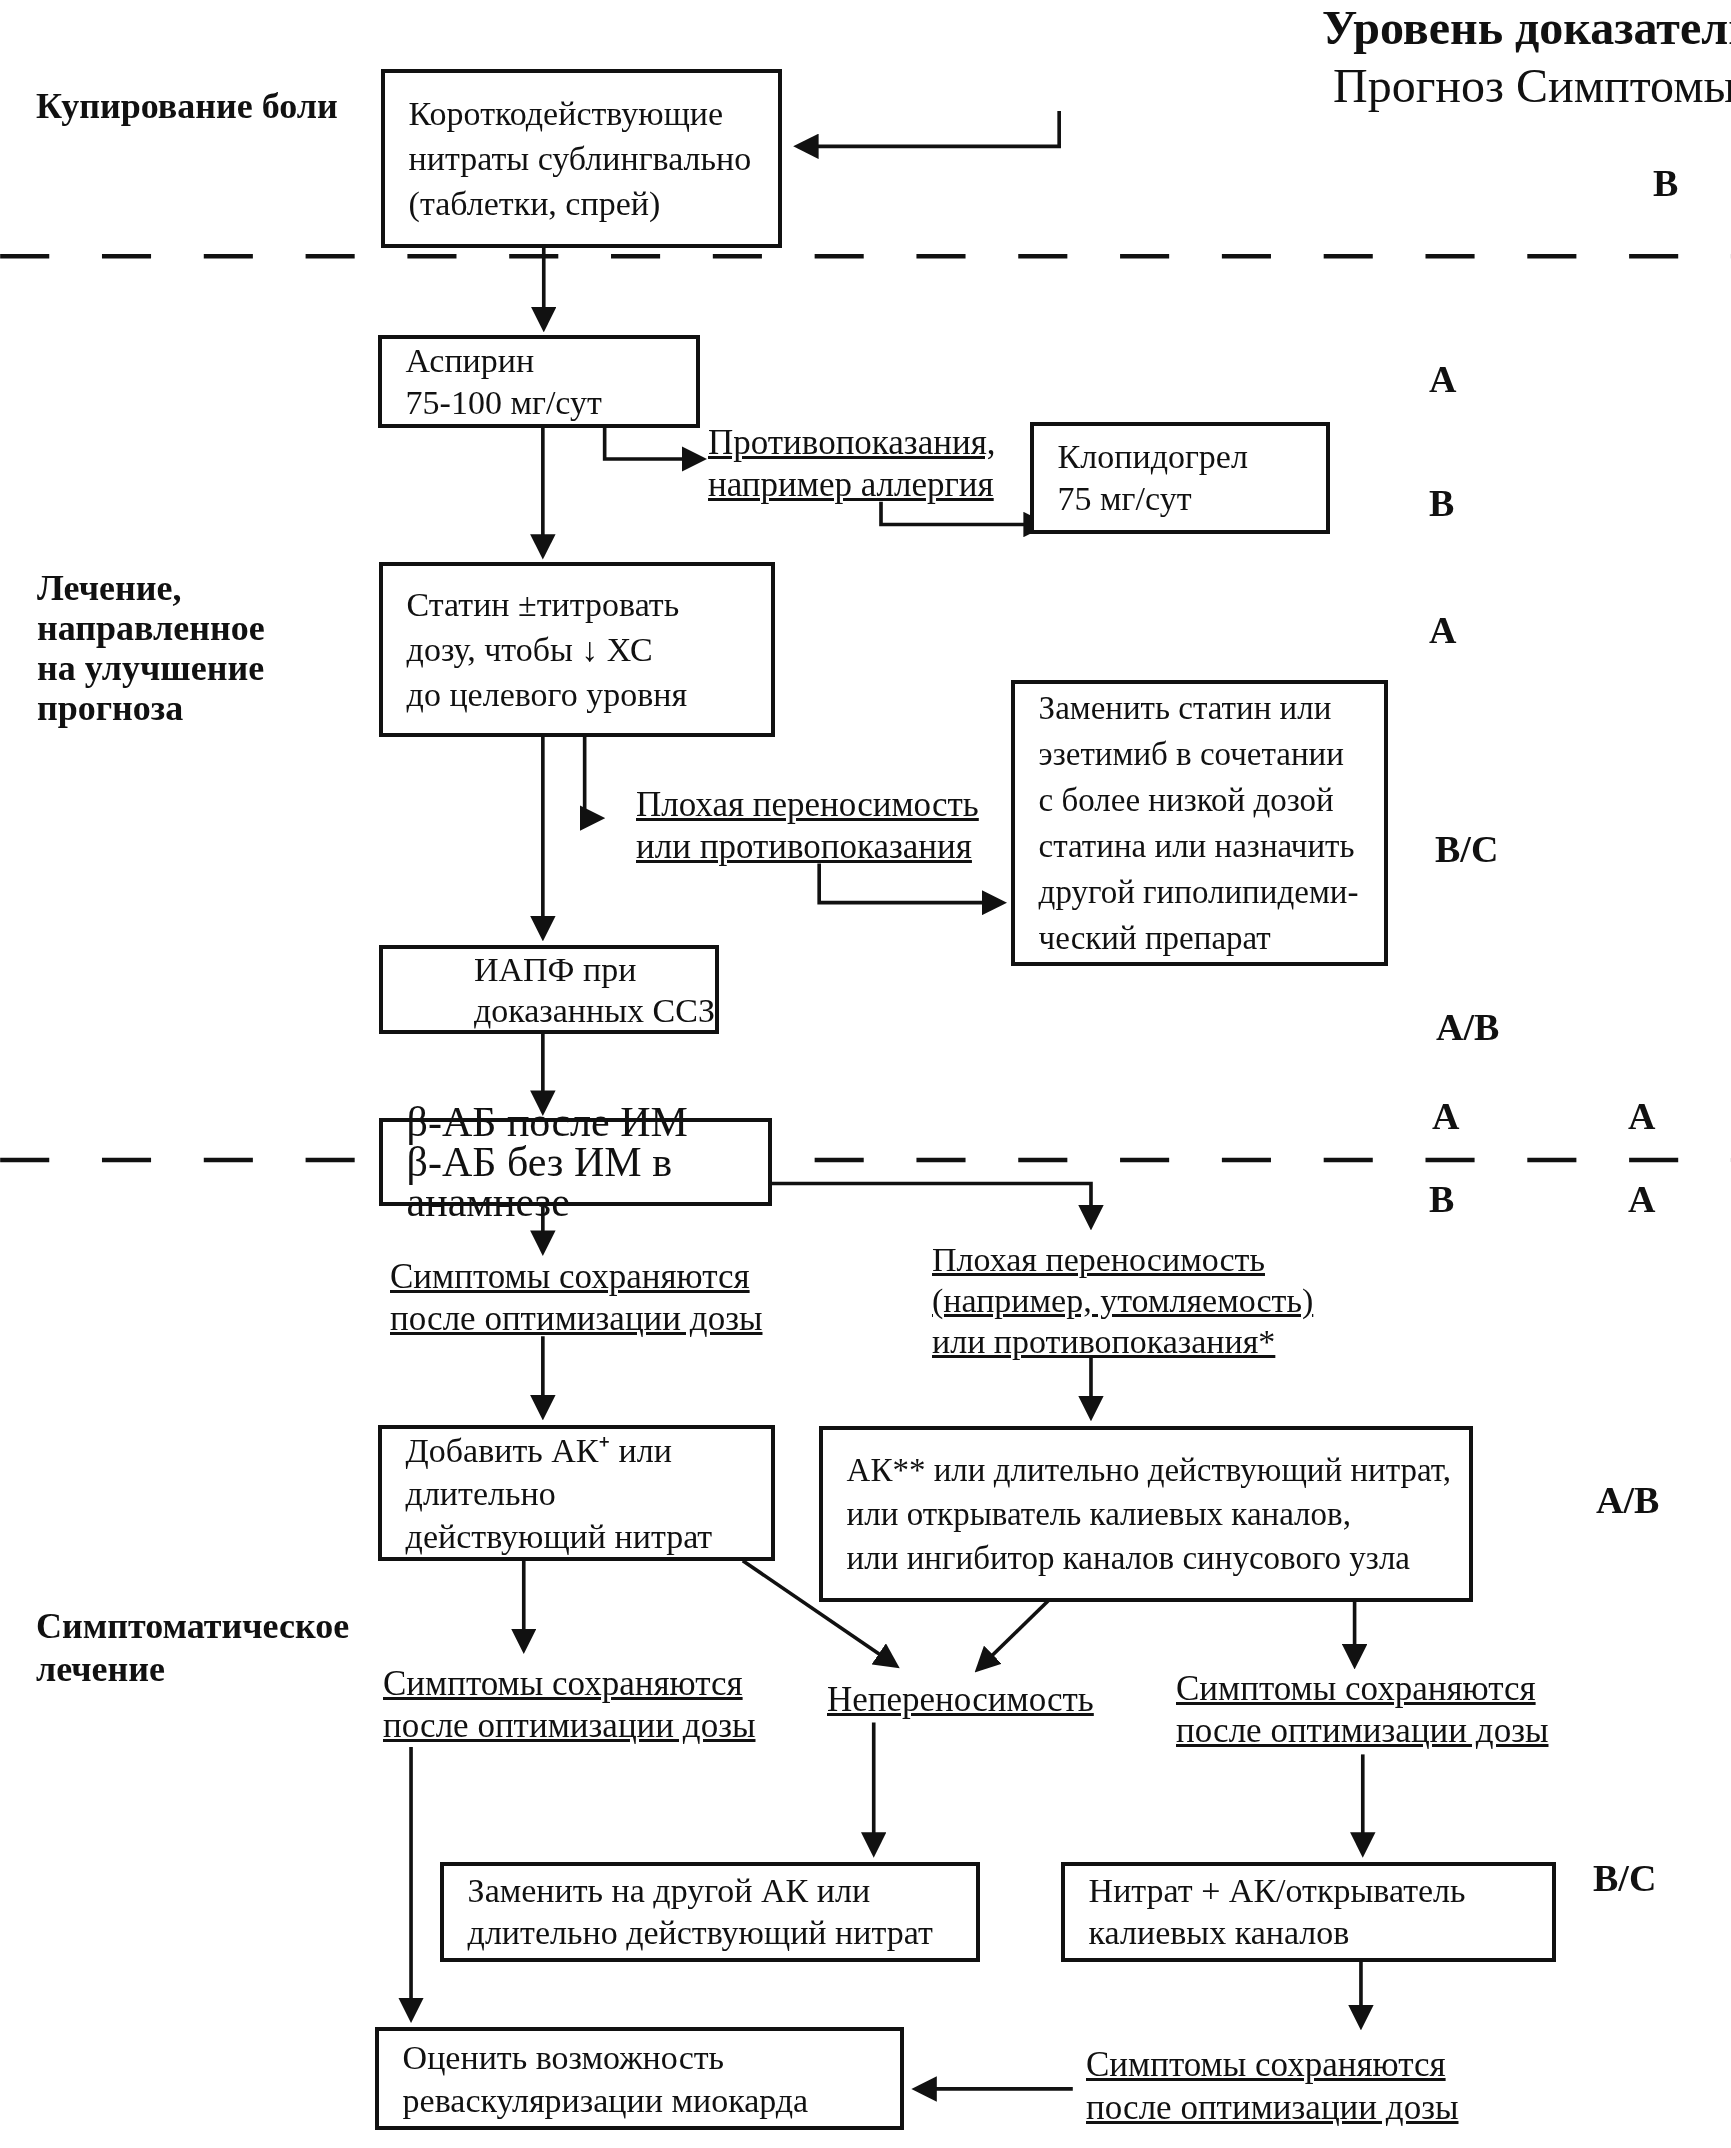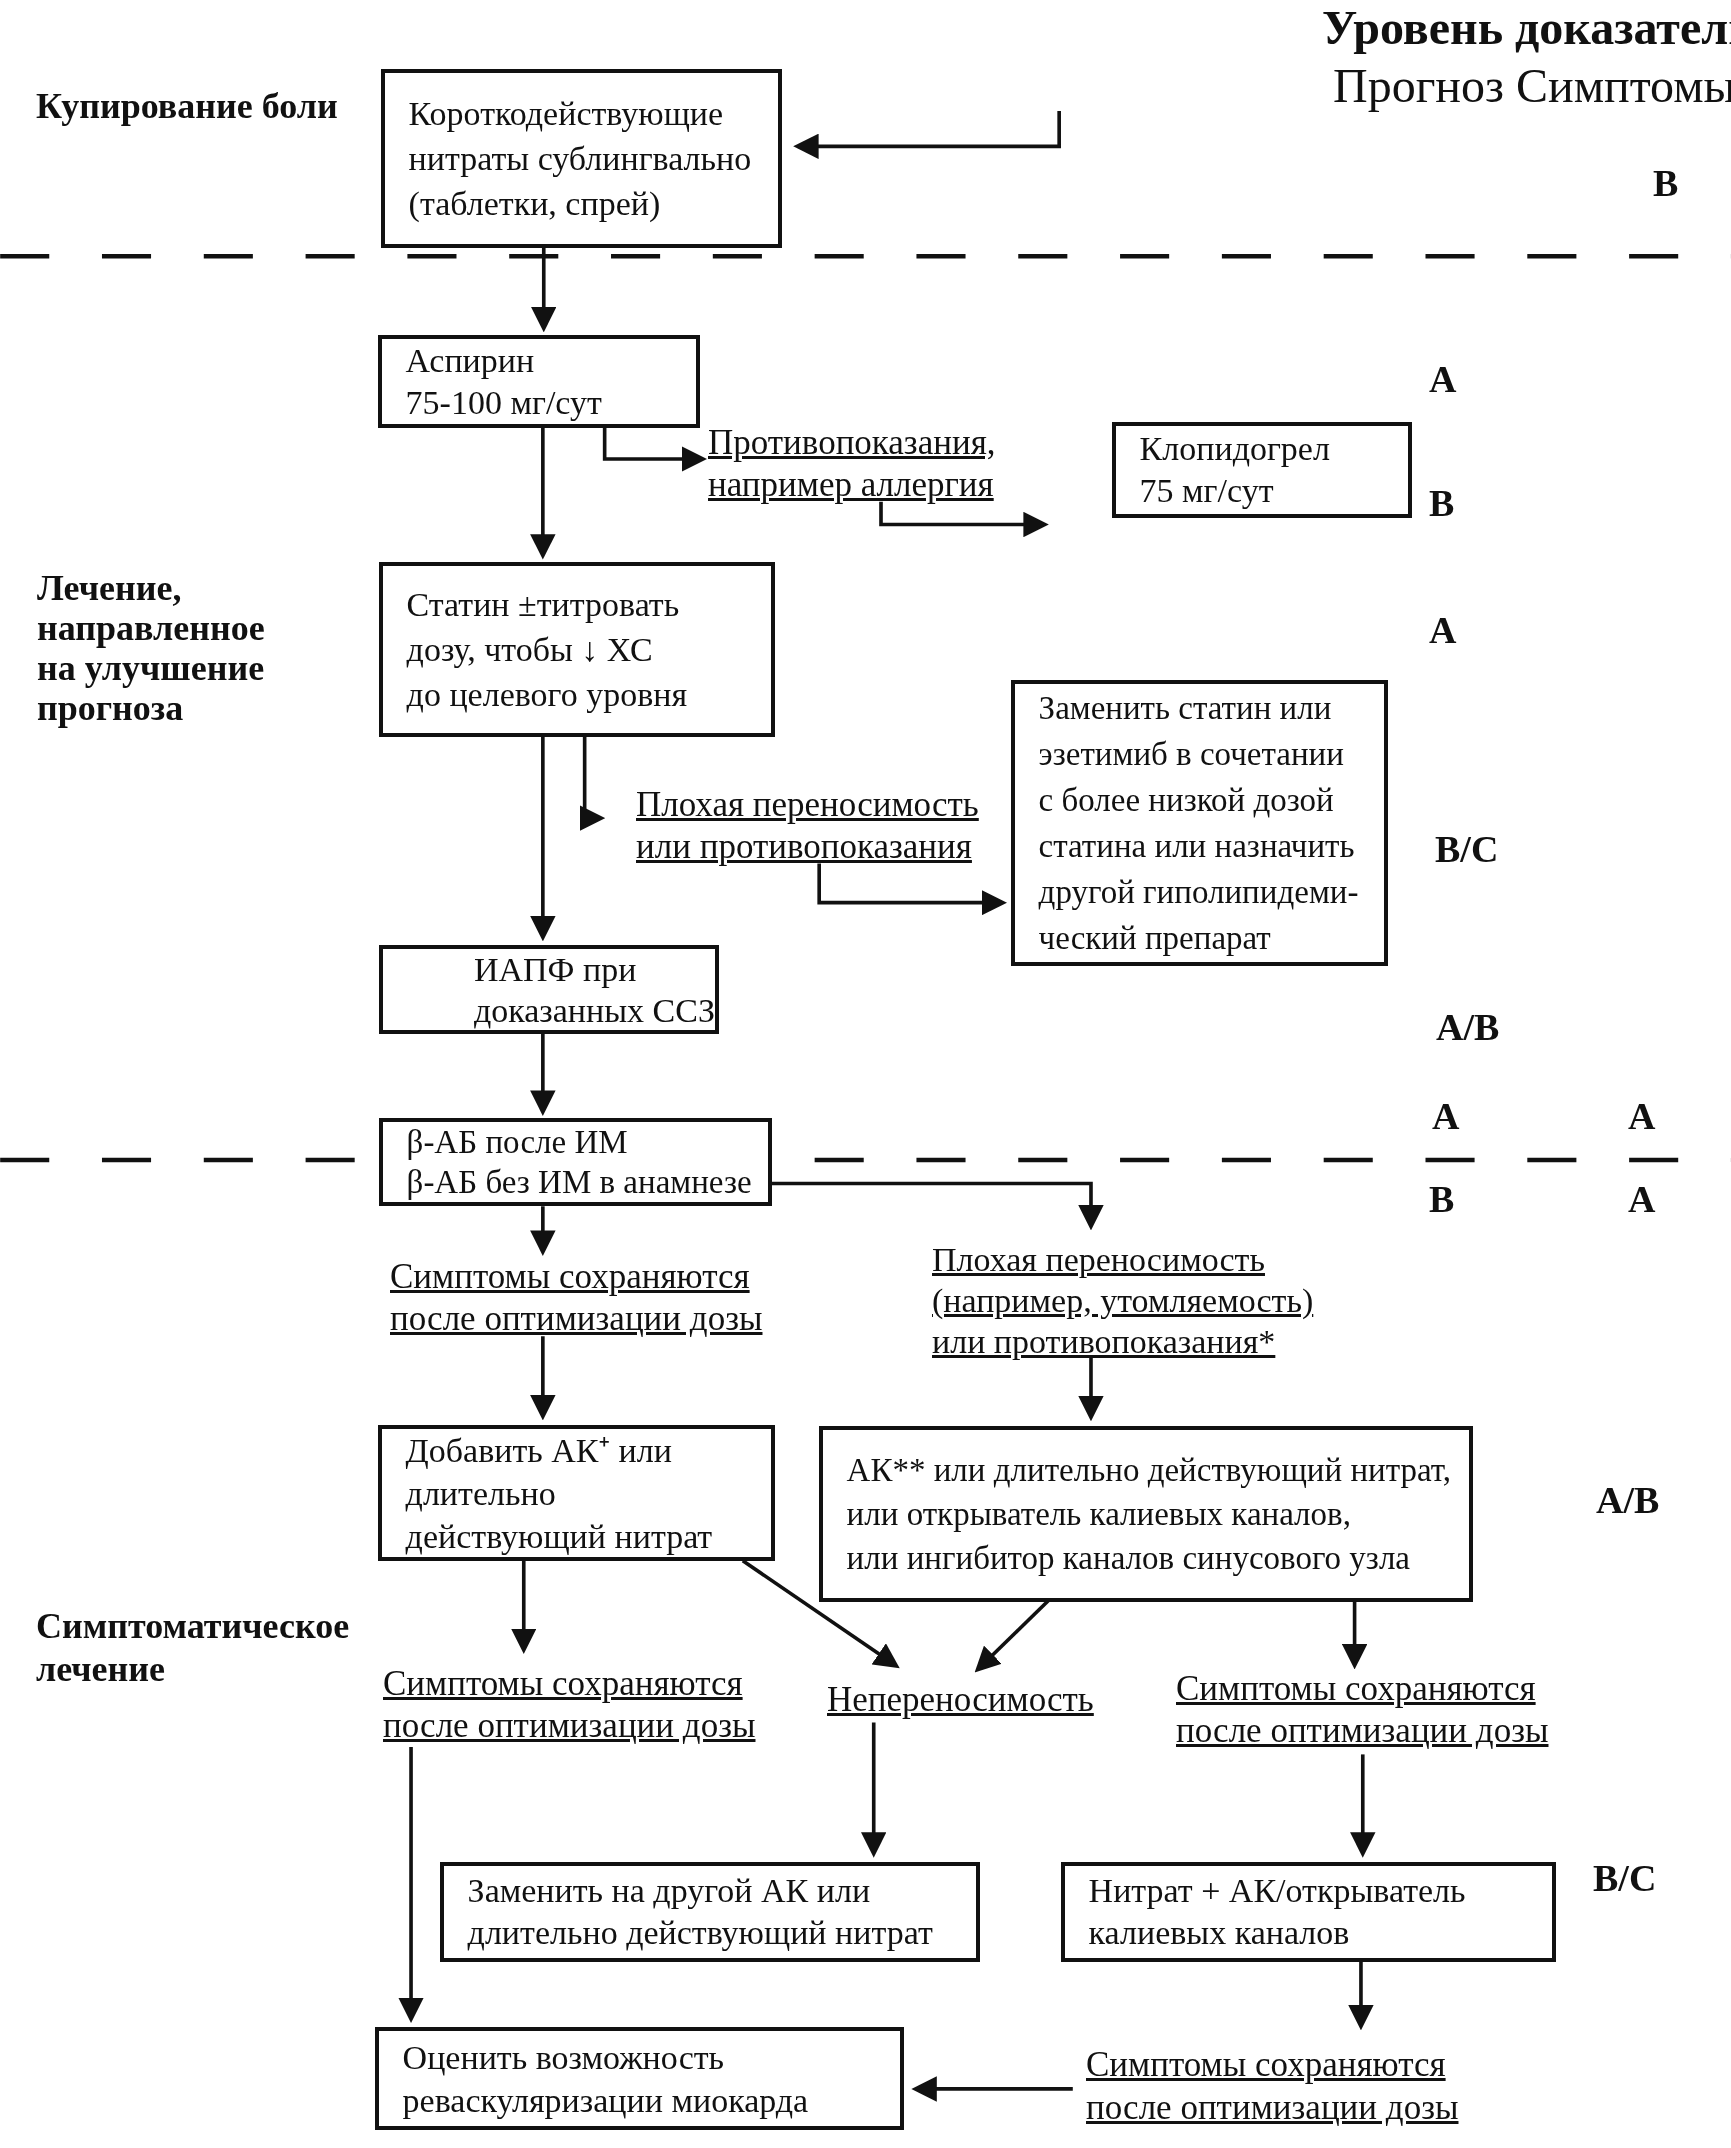--- a/index.html
+++ b/index.html
@@ -78,21 +78,21 @@
 
   <div class="box" style="left:381px; top:69px; width:401px; height:179px;">
     <span class="txt">Короткодействующие
 нитраты сублингвально
 (таблетки, спрей)</span>
   </div>
   <div class="box" style="left:378px; top:335px; width:322px; height:93px;">
     <span class="txt" style="line-height:42px;">Аспирин
 75-100 мг/сут</span>
   </div>
-  <div class="box" style="left:1112px; top:422px; width:300px; height:96px;">
+  <div class="box" style="left:1030px; top:422px; width:300px; height:112px;">
     <span class="txt" style="line-height:42px;">Клопидогрел
 75 мг/сут</span>
   </div>
   <div class="box" style="left:379px; top:562px; width:396px; height:175px;">
     <span class="txt" style="line-height:45px;">Статин ±титровать
 дозу, чтобы ↓ ХС
 до целевого уровня</span>
   </div>
   <div class="box" style="left:1011px; top:680px; width:377px; height:286px;">
     <span class="txt" style="line-height:46px; font-size:33px;">Заменить статин или
@@ -100,21 +100,21 @@
 с более низкой дозой
 статина или назначить
 другой гиполипидеми-
 ческий препарат</span>
   </div>
   <div class="box" style="left:379px; top:945px; width:340px; height:89px;justify-content:flex-end;">
     <span class="txt" style="line-height:41px;">ИАПФ при
 доказанных ССЗ</span>
   </div>
   <div class="box" style="left:379px; top:1118px; width:393px; height:88px;">
-    <span class="txt" style="line-height:40px; font-size:33px;">β-АБ после ИМ
+    <span class="txt" style="line-height:40px; font-size:42px;">β-АБ после ИМ
 β-АБ без ИМ в анамнезе</span>
   </div>
   <div class="box" style="left:378px; top:1425px; width:397px; height:136px;">
     <span class="txt" style="line-height:43px;">Добавить АК⁺ или
 длительно
 действующий нитрат</span>
   </div>
   <div class="box" style="left:819px; top:1426px; width:654px; height:176px;">
     <span class="txt" style="line-height:44px; font-size:33px;">АК** или длительно действующий нитрат,
 или открыватель калиевых каналов,

